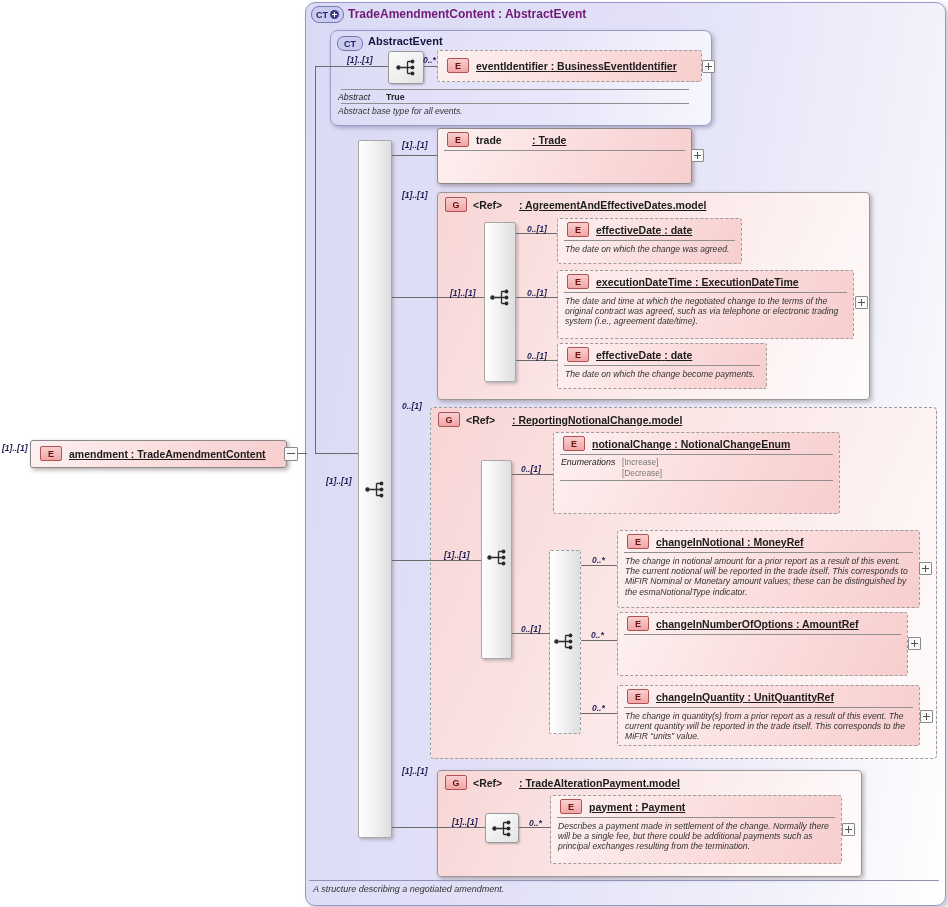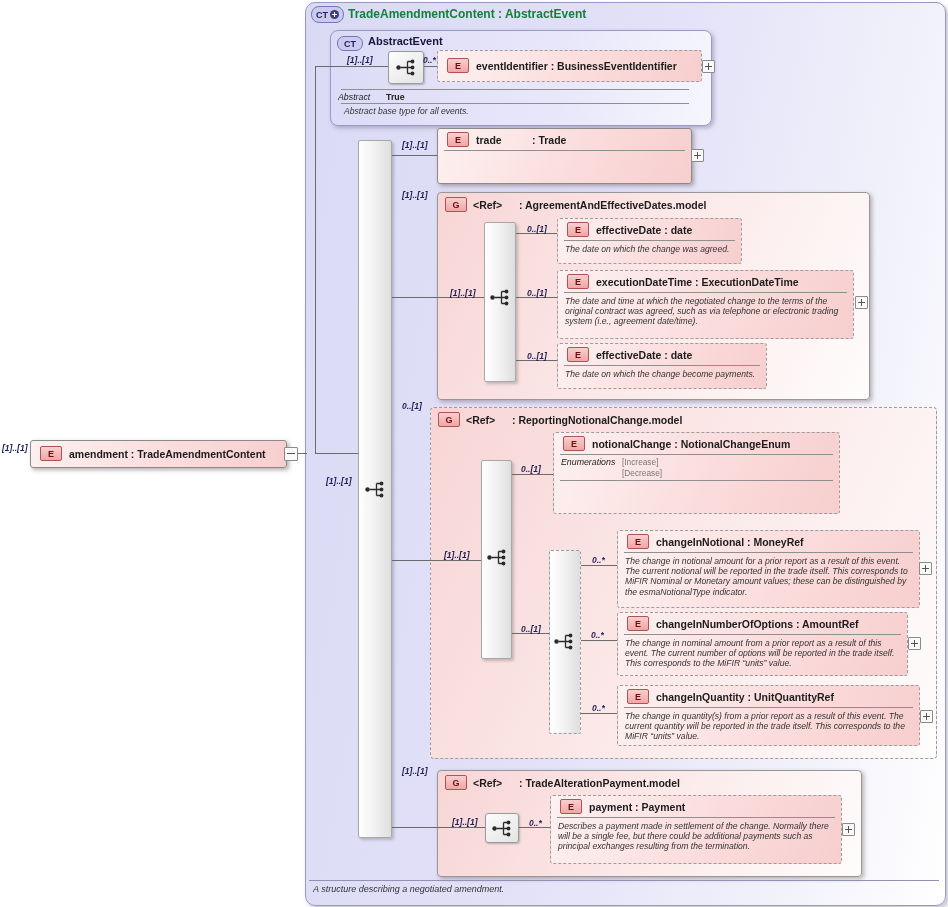--- a/index.html
+++ b/index.html
@@ -44,33 +44,33 @@
   .badge-ct{width:24px;height:13px;border:1px solid #7577b5;border-radius:7px;color:#1d1d6b;
     background:#cbcbee;}
   .badge-ct-root{height:15px;padding:0 4px;border:1px solid #7577b5;border-radius:8px;color:#1d1d6b;
     background:#cbcbee;gap:2px;}
   .ct-circle{width:9px;height:9px;border-radius:50%;background:#3b3b8c;position:relative;}
   .ct-circle::before{content:"";position:absolute;left:2px;right:2px;top:4px;border-top:1px solid #fff;}
   .ct-circle::after{content:"";position:absolute;top:2px;bottom:2px;left:4px;border-left:1px solid #fff;}
 
   
   .el-head{display:flex;align-items:center;gap:7px;padding:3px 6px 2px 9px;}
-  .el-title{font:bold 10.5px/14px "Liberation Sans",sans-serif;color:#1c1c1c;white-space:nowrap;}
+  .el-title{font:bold 10.5px/14px "Liberation Sans",sans-serif;color:#1c1c1c;white-space:nowrap;text-decoration:underline;}
   .name-fixed{display:inline-block;width:56px;}
   .ref-fixed{display:inline-block;width:46px;}
   .el-sep{border-top:1px solid #8f8f8f;margin:1px 6px 0 6px;}
   .el-ann{font:italic 8.6px/10.2px "Liberation Sans",sans-serif;color:#333;padding:3px 7px 0 7px;}
   .g-head{display:flex;align-items:center;gap:6px;padding:4px 6px 2px 7px;}
   .enum-row{display:flex;gap:7px;padding:2px 7px 1px 7px;}
   .enum-label{font:italic 8.8px "Liberation Sans",sans-serif;color:#222;width:54px;flex:none;}
   .enum-vals{display:flex;flex-direction:column;font:8.3px "Liberation Sans",sans-serif;color:#787878;gap:1px;}
   .meta-row{display:flex;padding:2px 7px 1px 7px;align-items:flex-start;}
   .meta-label{font:italic 8.8px "Liberation Sans",sans-serif;color:#222;width:48px;flex:none;}
   .meta-val{font:bold 8.8px "Liberation Sans",sans-serif;color:#222;}
-  .root-title{position:absolute;font:bold 12px "Liberation Sans",sans-serif;color:#15803d;white-space:nowrap;}
+  .root-title{position:absolute;font:bold 12px "Liberation Sans",sans-serif;color:#701a75;white-space:nowrap;}
   .box-title{font:bold 11px "Liberation Sans",sans-serif;color:#15153d;white-space:nowrap;}
   .footer-ann{position:absolute;font:italic 9px "Liberation Sans",sans-serif;color:#333;}
 
   
   .plus-box{position:absolute;width:11px;height:11px;background:#fafafa;border:1px solid #8a8a8a;border-radius:1px;}
   .plus-box::before{content:"";position:absolute;left:2px;right:2px;top:4.5px;border-top:1px solid #555;}
   .plus-box::after{content:"";position:absolute;top:2px;bottom:2px;left:4.5px;border-left:1px solid #555;}
   .minus-box{position:absolute;width:12px;height:12px;background:#fafafa;border:1px solid #8a8a8a;border-radius:1px;}
   .minus-box::before{content:"";position:absolute;left:2px;right:2px;top:5px;border-top:1px solid #555;}
   .seq-glyph{display:block;}
@@ -105,21 +105,21 @@
 
   <div class="ct-box" style="left:330px;top:30px;width:380px;height:94px;">
     <span class="badge badge-ct abs" style="left:6px;top:5px;">CT</span>
     <span class="box-title abs" style="left:37px;top:4px;">AbstractEvent</span>
     <div class="el-sep abs" style="left:4px;right:16px;top:57px;"></div>
     <div class="meta-row abs" style="left:0;top:59px;">
       <span class="meta-label">Abstract</span>
       <span class="meta-val">True</span>
     </div>
     <div class="el-sep abs" style="left:4px;right:16px;top:71px;"></div>
-    <div class="el-ann abs" style="left:0;top:72px;margin-left:6px;">Abstract base type for all events.</div>
+    <div class="el-ann abs" style="left:0;top:72px;">Abstract base type for all events.</div>
   </div>
 
   <div class="hline" style="left:315px;top:66px;width:73px;"></div>
   <div class="hline" style="left:422px;top:66px;width:15px;"></div>
   <div class="vline" style="left:315px;top:66px;height:387px;"></div>
   <div class="hline" style="left:315px;top:453px;width:43px;"></div>
   <div class="hline" style="left:283px;top:453px;width:24px;"></div>
   <div class="hline" style="left:390px;top:155px;width:47px;"></div>
   <div class="hline" style="left:390px;top:297px;width:94px;"></div>
   <div class="hline" style="left:390px;top:560px;width:91px;"></div>
@@ -261,21 +261,20 @@
     <div class="el-sep"></div>
     <div class="el-ann">The change in notional amount for a prior report as a result of this event. The current notional will be reported in the trade itself. This corresponds to MiFIR Nominal or Monetary amount values; these can be distinguished by the esmaNotionalType indicator.</div>
   </div>
 
   <div class="el dashed" style="left:617px;top:612px;width:289px;height:62px;">
     <div class="el-head">
       <span class="badge badge-eg">E</span>
       <span class="el-title"><span>changeInNumberOfOptions</span> <span>: AmountRef</span></span>
     </div>
     <div class="el-sep"></div>
-    <div class="el-ann">The change in nominal amount from a prior report as a result of this event. The current number of options will be reported in the trade itself. This corresponds to the MiFIR “units” value.</div>
   </div>
 
   <div class="el dashed" style="left:617px;top:685px;width:301px;height:59px;">
     <div class="el-head">
       <span class="badge badge-eg">E</span>
       <span class="el-title"><span>changeInQuantity</span> <span>: UnitQuantityRef</span></span>
     </div>
     <div class="el-sep"></div>
     <div class="el-ann">The change in quantity(s) from a prior report as a result of this event. The current quantity will be reported in the trade itself. This corresponds to the MiFIR “units” value.</div>
   </div>

